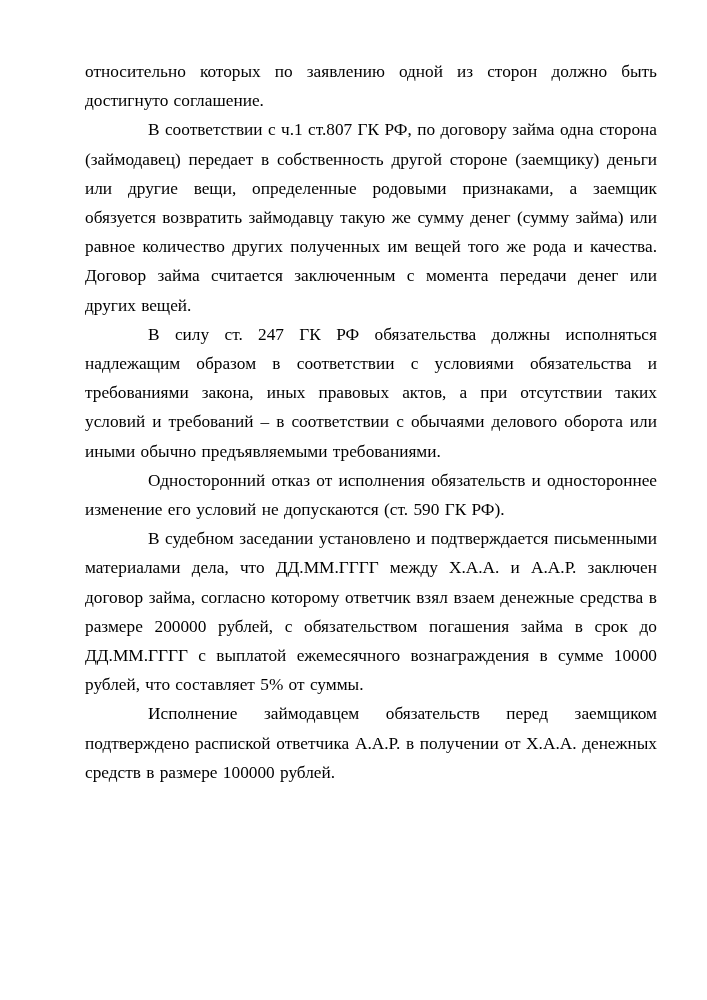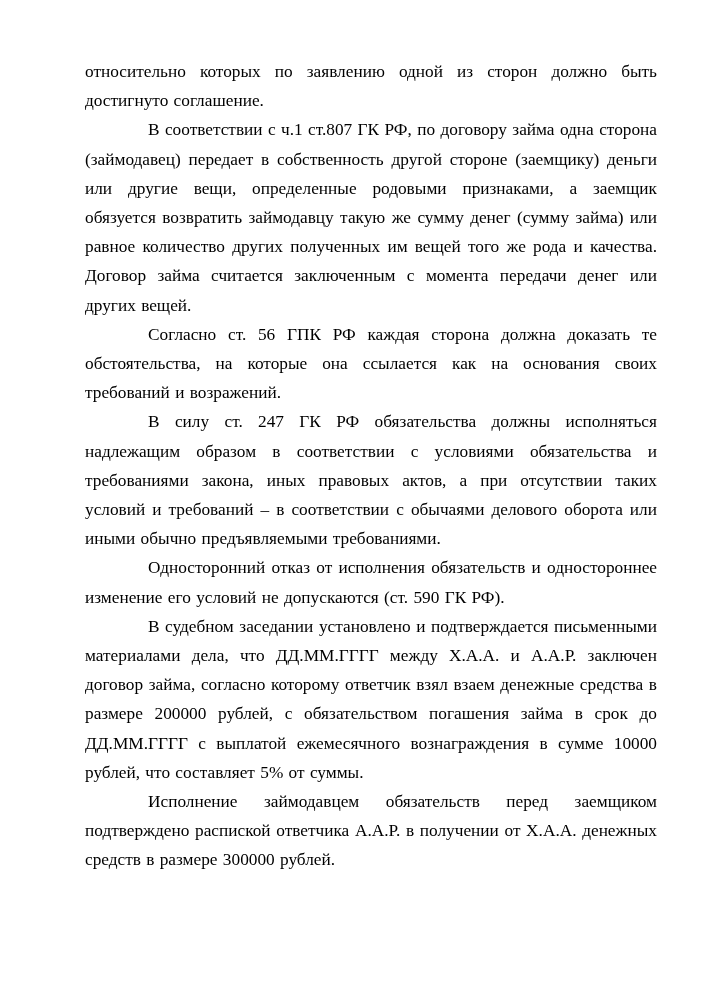--- a/index.html
+++ b/index.html
@@ -36,19 +36,18 @@
     text-indent: 0;
   }
 </style>
 </head>
 <body>
 
 <div class="page">
   <div class="text-block">
     <p class="para continuation">относительно которых по заявлению одной из сторон должно быть достигнуто соглашение.</p>
     <p class="para">В соответствии с ч.1 ст.807 ГК РФ, по договору займа одна сторона (займодавец) передает в собственность другой стороне (заемщику) деньги или другие вещи, определенные родовыми признаками, а заемщик обязуется возвратить займодавцу такую же сумму денег (сумму займа) или равное количество других полученных им вещей того же рода и качества. Договор займа считается заключенным с момента передачи денег или других вещей.</p>
-    <p class="para">Согласно ст. 56 ГПК РФ каждая сторона должна доказать те обстоятельства, на которые она ссылается как на основания своих требований и возражений.</p>
     <p class="para">В силу ст. 247 ГК РФ обязательства должны исполняться надлежащим образом в соответствии с условиями обязательства и требованиями закона, иных правовых актов, а при отсутствии таких условий и требований – в соответствии с обычаями делового оборота или иными обычно предъявляемыми требованиями.</p>
     <p class="para">Односторонний отказ от исполнения обязательств и одностороннее изменение его условий не допускаются (ст. 590 ГК РФ).</p>
     <p class="para">В судебном заседании установлено и подтверждается письменными материалами дела, что ДД.ММ.ГГГГ между Х.А.А. и А.А.Р. заключен договор займа, согласно которому ответчик взял взаем денежные средства в размере 200000 рублей, с обязательством погашения займа в срок до ДД.ММ.ГГГГ с выплатой ежемесячного вознаграждения в сумме 10000 рублей, что составляет 5% от суммы.</p>
-    <p class="para">Исполнение займодавцем обязательств перед заемщиком подтверждено распиской ответчика А.А.Р. в получении от Х.А.А. денежных средств в размере 300000 рублей.</p>
+    <p class="para">Исполнение займодавцем обязательств перед заемщиком подтверждено распиской ответчика А.А.Р. в получении от Х.А.А. денежных средств в размере 100000 рублей.</p>
   </div>
 </div>
 
 </body></html>

